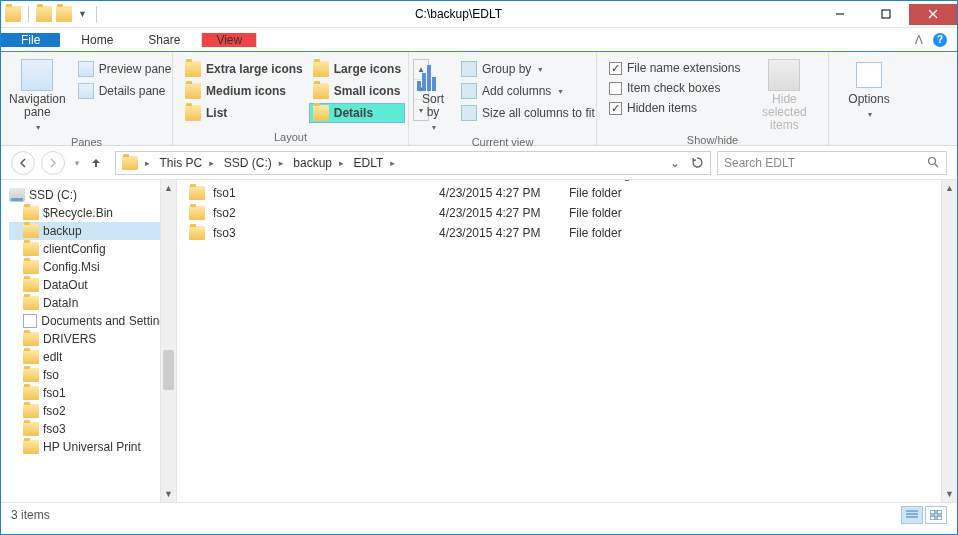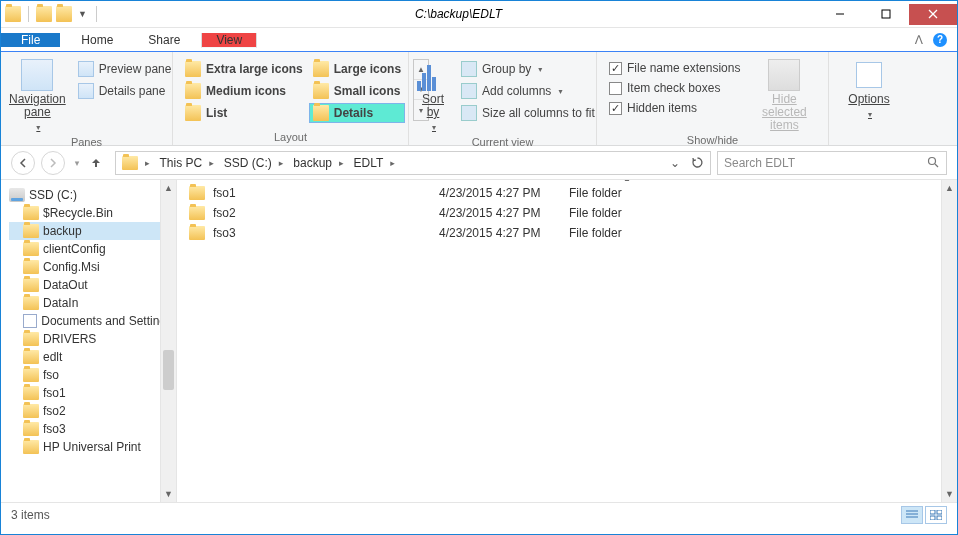--- a/index.html
+++ b/index.html
@@ -6,40 +6,40 @@
 body { width: 958px; height: 535px; border: 1px solid #1883d7; background: #fff; overflow: hidden; position: relative; }
 
 
 .titlebar { height: 27px; background: #fff; display: flex; align-items: center; border-bottom: 1px solid #e5e5e5; }
 .tb-left { display: flex; align-items: center; gap: 4px; padding-left: 4px; }
 .tb-icon { width: 16px; height: 16px; }
 .folder-ico { background: linear-gradient(#ffe9a6, #f3c255); border-radius: 1px; position: relative; }
 .folder-ico::before { content:""; position:absolute; top:-2px; left:1px; width:6px; height:3px; background:#f3c255; border-radius:1px 1px 0 0;}
 .qat-sep { width:1px; height:16px; background:#ccc; margin:0 3px; }
 .tb-dd { font-size:9px; color:#555; padding:0 2px;}
-.tb-title { flex:1; text-align:center; color:#000; font-size:12px;font-style:italic; }
+.tb-title { flex:1; text-align:center; color:#000; font-size:12px; }
 .tb-ctrls { display:flex; }
 .tb-btn { width:46px; height:21px; display:flex; align-items:center; justify-content:center; color:#000;}
 .tb-btn.close { background:#c75050; color:#fff; width:48px;}
 .tb-btn svg{ width:10px; height:10px;}
 
 
 .menubar { height:24px; display:flex; align-items:center; border-bottom:1px solid #3b82f6;gap:7px;}
 .menu-tab { padding:0 14px; display:flex; align-items:center; color:#333;}
 .menu-tab.file { background:#1979ca; color:#fff; padding:0 20px;}
 .menu-tab.active { background:#ef4444; border:1px solid #dadbdc; border-bottom:1px solid #f5f6f7; margin-bottom:-1px; border-top:none;}
 .menubar-right { margin-left:auto; display:flex; align-items:center; gap:10px; padding-right:10px; color:#777;}
 .help-ico { width:14px; height:14px; border-radius:50%; background:#1e90ff; color:#fff; display:flex; align-items:center; justify-content:center; font-size:10px; font-weight:bold;}
 
 
 .ribbon { height:94px; background:#f5f6f7; display:flex; border-bottom:1px solid #dadbdc; }
 .rgroup { border-right:1px solid #e0e0e0; padding:4px 8px 0 8px; display:flex; flex-direction:column; }
 .rgroup-body { flex:1; display:flex; align-items:flex-start; gap:8px;}
 .rgroup-label { text-align:center; color:#6b6b6b; font-size:11px; padding:2px 0;}
-.rlarge { display:flex; flex-direction:column; align-items:center; gap:2px; width:64px; text-align:center; color:#444; line-height:13px; padding-top:3px;text-decoration:underline;}
+.rlarge { display:flex; flex-direction:column; align-items:center; gap:2px; width:64px; text-align:center; color:#444; line-height:13px; padding-top:3px;}
 .rlarge.disabled{ color:#b8b8b8;}
 .rlarge .big-ico{ width:32px; height:32px;}
 .rcol { display:flex; flex-direction:column; gap:2px; padding-top:3px;}
 .ritem { display:flex; align-items:center; gap:5px; padding:2px 4px; color:#444; white-space:nowrap;}
 .ritem.sel { background:#5eead4; border:1px solid #7eb4ea; padding:1px 3px;}
 .ritem .sm-ico { width:16px; height:16px; flex-shrink:0;}
 .chk { width:13px; height:13px; border:1px solid #888; display:inline-flex; align-items:center; justify-content:center; font-size:11px; color:#333; background:#fff;}
 .chk.on::after{ content:"✓"; line-height:1;}
 .layout-grid{ display:grid; grid-template-columns:auto auto; gap:2px 2px; padding-top:3px;font-weight:bold;}
 .layout-spin{ display:flex; flex-direction:column; gap:0; border:1px solid #c8c8c8; margin-top:3px;}

